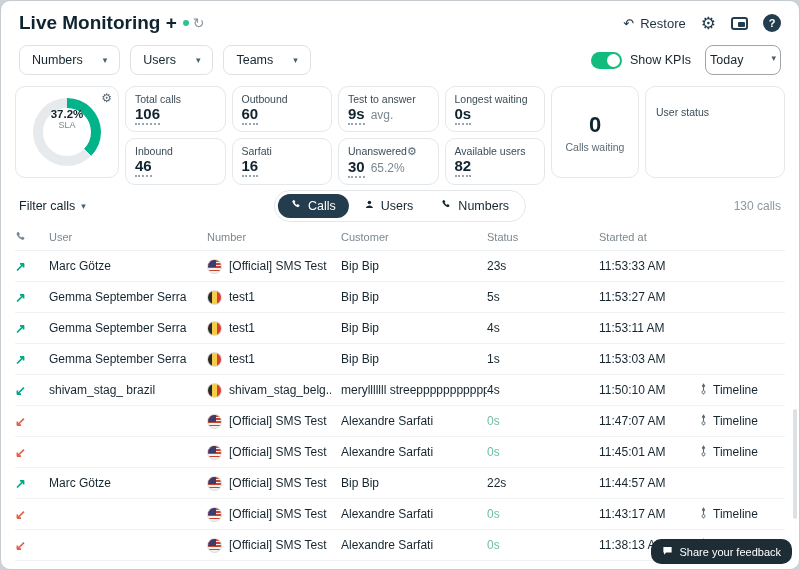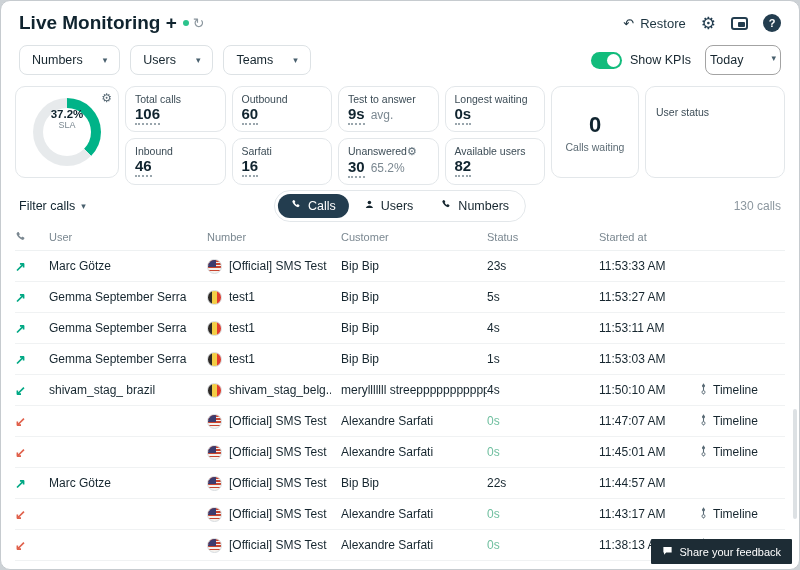--- a/index.html
+++ b/index.html
@@ -85,21 +85,21 @@
   .cell{overflow:hidden;white-space:nowrap;padding-right:10px}
   .cell-number{display:flex;align-items:center;gap:7px}
   .flag{width:15px;height:15px;border-radius:50%;flex:none;position:relative;overflow:hidden;border:.5px solid #d7dbde}
   .flag.us{background:repeating-linear-gradient(180deg,#c8442f 0 1.6px,#f5f2ee 1.6px 3.2px)}
   .flag.us::after{content:"";position:absolute;left:0;top:0;width:8px;height:7px;background:#3c3b6e}
   .flag.be{background:linear-gradient(90deg,#2d2926 0 34%,#f3ce46 34% 67%,#e23b2e 67% 100%)}
   .status-green{color:#6fbf9f}
   .timeline-btn{display:flex;align-items:center;gap:5px;font-size:12px;color:#16262f;background:none;border:none;cursor:pointer;font-family:inherit}
 
   
-  .feedback{position:absolute;right:7px;bottom:5px;background:#1d2c35;color:#fff;font-size:11px;border:none;border-radius:1px;padding:6px 11px;display:flex;align-items:center;gap:6px;cursor:pointer}
+  .feedback{position:absolute;right:7px;bottom:5px;background:#1d2c35;color:#fff;font-size:11px;border:none;border-radius:10px;padding:6px 11px;display:flex;align-items:center;gap:6px;cursor:pointer}
 
   .scroll-thumb{position:absolute;right:2px;top:408px;width:4px;height:110px;border-radius:2px;background:#dde1e4}
 </style>
 </head>
 <body>
 
 <div class="app">
 
   <div class="header">
     <div class="title-wrap">

